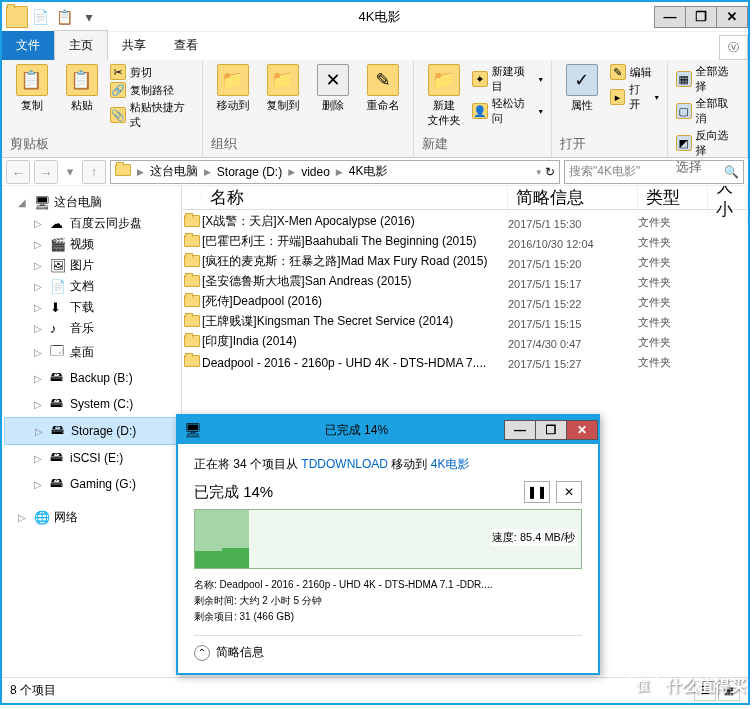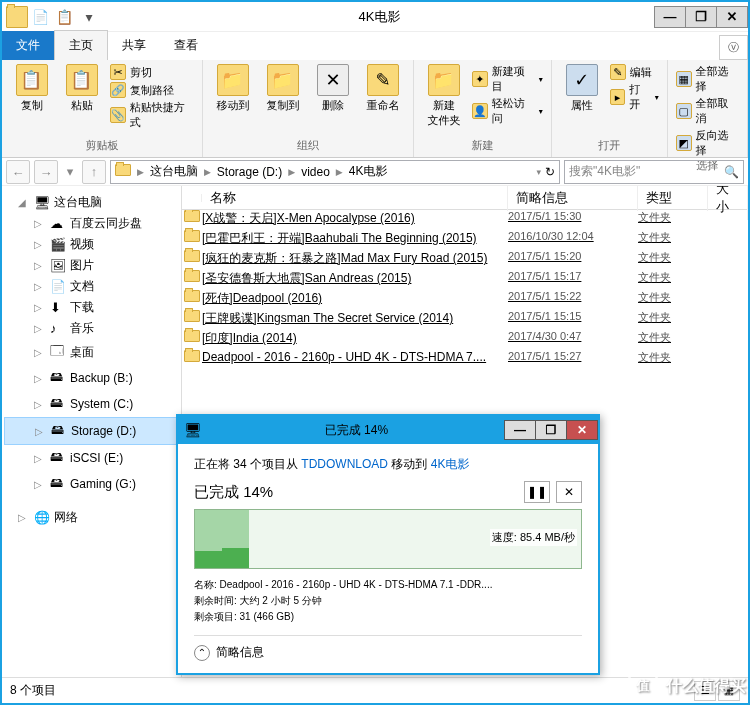--- a/index.html
+++ b/index.html
@@ -16,21 +16,21 @@
 
 
 .ribbon-tabs { display: flex; height: 28px; background: #fff; align-items: flex-end; font-size: 12px; }
 .ribbon-tabs .tab { padding: 6px 14px; cursor: pointer; }
 .ribbon-tabs .tab.file { background: #1979ca; color: #fff; }
 .ribbon-tabs .tab.active { border: 1px solid #ccc; border-bottom: none; background: #f5f5f5; }
 .ribbon-tabs .collapse { margin-left: auto; padding: 4px 8px; color: #555; border: 1px solid #ccc; font-size: 11px; }
 .ribbon-body { background: #f5f5f5; height: 98px; border-bottom: 1px solid #ccc; display: flex; }
 .rgroup { border-right: 1px solid #ddd; padding: 4px 8px; display: flex; flex-direction: column; justify-content: space-between; }
 .rgroup .items { display: flex; gap: 6px; align-items: flex-start; }
-.rgroup .gname { text-align: center; font-size: 11px; color: #666; }
+.rgroup .gname { text-align: left; font-size: 13px; color: #666; }
 .rbtn { display: flex; flex-direction: column; align-items: center; gap: 2px; font-size: 11px; min-width: 44px; cursor: pointer; }
 .rbtn .ico { width: 32px; height: 32px; background: #f9d97a; border: 1px solid #d4a93a; border-radius: 2px; display: flex; align-items: center; justify-content: center; font-size: 18px; }
 .rbtn.sm { flex-direction: row; min-width: auto; gap: 4px; font-size: 11px; }
 .rbtn.sm .ico { width: 16px; height: 16px; font-size: 11px; }
 .vlist { display: flex; flex-direction: column; gap: 2px; }
 
 
 .addrrow { display: flex; height: 28px; padding: 2px 4px; gap: 4px; align-items: center; border-bottom: 1px solid #eee; }
 .navbtn { width: 24px; height: 24px; border: 1px solid #ccc; border-radius: 2px; display: flex; align-items: center; justify-content: center; font-size: 13px; color: #888; background: #f8f8f8; cursor: pointer; }
 .addrbar { flex: 1; border: 1px solid #abadb3; height: 24px; display: flex; align-items: center; font-size: 12px; padding: 0 4px; gap: 6px; }
@@ -43,28 +43,28 @@
 .content { flex: 1; display: flex; min-height: 0; }
 .sidebar { width: 180px; border-right: 1px solid #ddd; padding: 6px 2px; overflow-y: auto; font-size: 12px; }
 .tree-item { display: flex; align-items: center; gap: 4px; padding: 2px 4px 2px 14px; cursor: pointer; white-space: nowrap; }
 .tree-item.lvl1 { padding-left: 30px; }
 .tree-item .exp { width: 12px; color: #888; font-size: 10px; }
 .tree-item .tico { width: 16px; font-size: 13px; }
 .tree-item.sel { background: #cce8ff; border: 1px solid #99d1ff; }
 .tree-spacer { height: 10px; }
 
 .filepane { flex: 1; display: flex; flex-direction: column; overflow: hidden; position: relative; }
-.colhdr { display: flex; font-size: 13px; border-bottom: 1px solid #ddd; height: 24px; align-items: center; }
+.colhdr { display: flex; font-size: 17px; border-bottom: 1px solid #ddd; height: 24px; align-items: center; }
 .colhdr > div { padding: 4px 8px; border-right: 1px solid #eee; }
 .col-name { flex: 1; }
 .col-date { width: 130px; }
 .col-type { width: 70px; }
 .col-size { width: 40px; }
 .filelist { flex: 1; overflow-y: auto; }
-.frow { display: flex; font-size: 12px; height: 20px; align-items: flex-start; text-decoration: underline; }
+.frow { display: flex; font-size: 12px; height: 20px; align-items: flex-end; }
 .frow .fico { width: 20px; text-align: center; font-size: 13px; }
 .frow .fname { flex: 1; white-space: nowrap; overflow: hidden; text-overflow: ellipsis; }
 .frow .fdate { width: 130px; color: #555; font-size: 11px; }
 .frow .ftype { width: 70px; color: #555; font-size: 11px; }
 .frow .fsize { width: 40px; }
 
 .statusbar { height: 26px; border-top: 1px solid #ddd; display: flex; align-items: center; padding: 0 8px; font-size: 12px; justify-content: space-between; }
 .statusbar .viewbtns { margin-left: auto; display: flex; gap: 2px; }
 .statusbar .viewbtns span { width: 22px; height: 20px; border: 1px solid #ccc; display: inline-flex; align-items: center; justify-content: center; font-size: 11px; }
 

